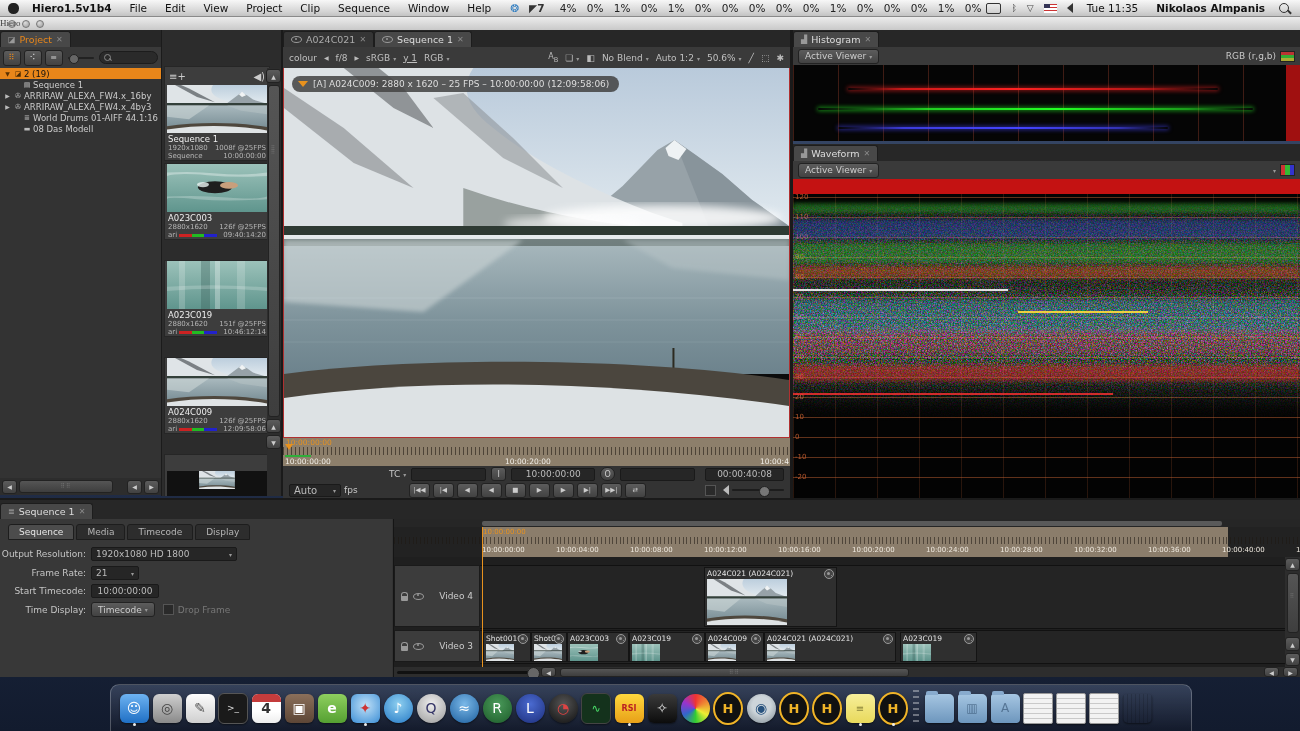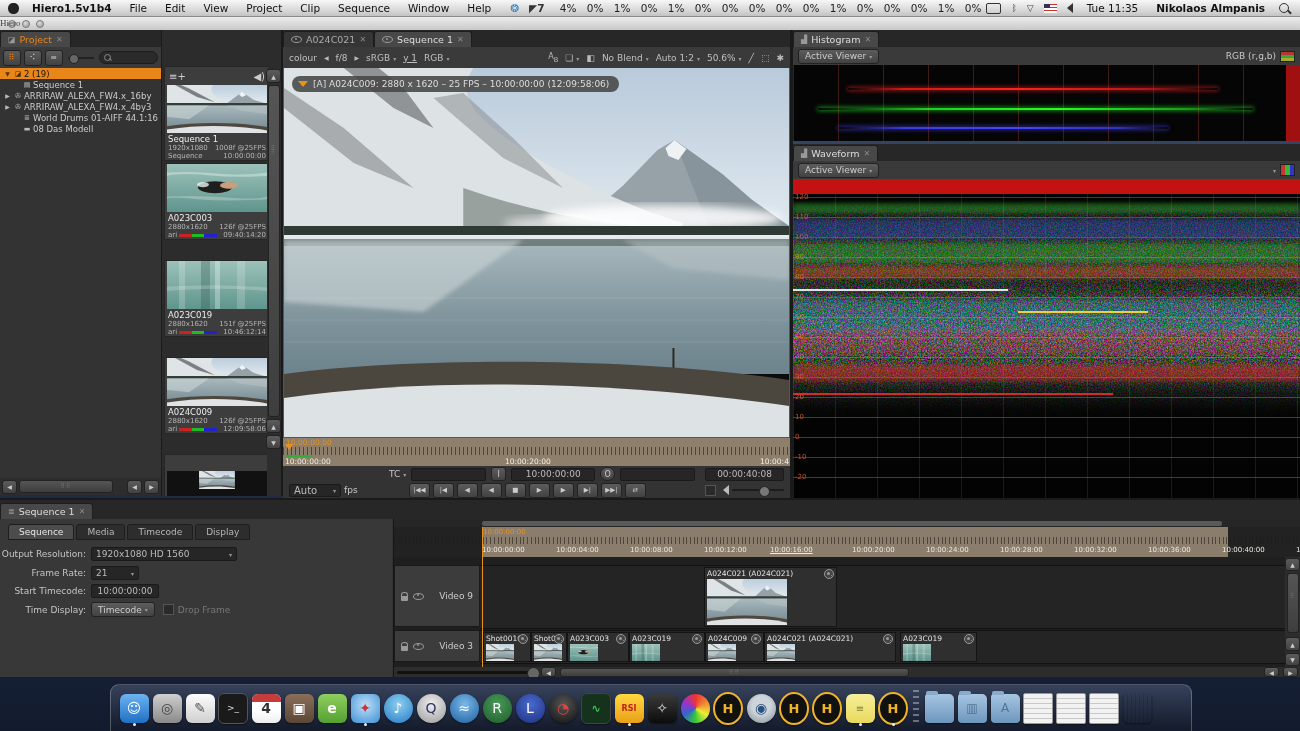--- a/index.html
+++ b/index.html
@@ -679,21 +679,21 @@
   <div id="props" class="abs">
     <div class="subtabs">
       <span class="subtab active">Sequence</span>
       <span class="subtab">Media</span>
       <span class="subtab">Timecode</span>
       <span class="subtab">Display</span>
     </div>
     <div class="proprow" style="left:0;top:28px">
       <span class="proplbl">Output Resolution:</span>
       <span class="field" style="width:136px;height:12px;justify-content:space-between">
-          <span>1920x1080 HD 1560</span>
+          <span>1920x1080 HD 1800</span>
           <span class="ddarrow">▾</span>
         </span>
     </div>
     <div class="proprow" style="left:0;top:47px">
       <span class="proplbl">Frame Rate:</span>
       <span class="field" style="width:38px;height:12px;justify-content:space-between">
           <span>21</span>
           <span class="ddarrow">▾</span>
         </span>
     </div>
@@ -716,36 +716,36 @@
     <div id="tl-panbar"></div>
     <div id="tl-curtc">10:00:00:00</div>
     <div id="tl-ruler">
       <div id="tl-ruler-tan"></div>
       <div id="tl-ticks"></div>
       <div id="tl-rullbls">
           <span class="rul-lbl" style="left: 88px;">10:00:00:00</span>
           <span class="rul-lbl" style="left: 162px;">10:00:04:00</span>
           <span class="rul-lbl" style="left: 236px;">10:00:08:00</span>
           <span class="rul-lbl" style="left: 310px;">10:00:12:00</span>
-          <span class="rul-lbl" style="left: 376px; text-decoration: underline;">10:00:16:00</span>
+          <span class="rul-lbl" style="left: 384px;">10:00:16:00</span>
           <span class="rul-lbl" style="left: 458px;">10:00:20:00</span>
           <span class="rul-lbl" style="left: 532px;">10:00:24:00</span>
           <span class="rul-lbl" style="left: 606px;">10:00:28:00</span>
           <span class="rul-lbl" style="left: 680px;">10:00:32:00</span>
           <span class="rul-lbl" style="left: 754px;">10:00:36:00</span>
           <span class="rul-lbl" style="left: 828px;">10:00:40:00</span>
           <span class="rul-lbl" style="left: 902px;">10:00</span>
         </div>
       <span id="tl-phlbl">10:00:00:00</span>
     </div>
     <div id="tl-tracks">
       <div class="trackhdr" style="top:8px;height:62px">
         <span class="icon-lock"></span>
         <span class="icon-eye"></span>
-        <span class="trackname">Video 9</span>
+        <span class="trackname">Video 4</span>
       </div>
       <div class="trackbody" id="track-v2" style="top:8px;height:62px">
           <div class="clip" style="left: 224px; width: 133px;">
             <span class="clipname">A024C021 (A024C021)</span>
             <span class="clipbadge"></span>
             <div class="clipthumb"><svg width="80" height="46" viewBox="0 0 100 56" preserveAspectRatio="none">
                 <use href="#sym-lake"></use>
               </svg></div>
           </div>
         </div>

